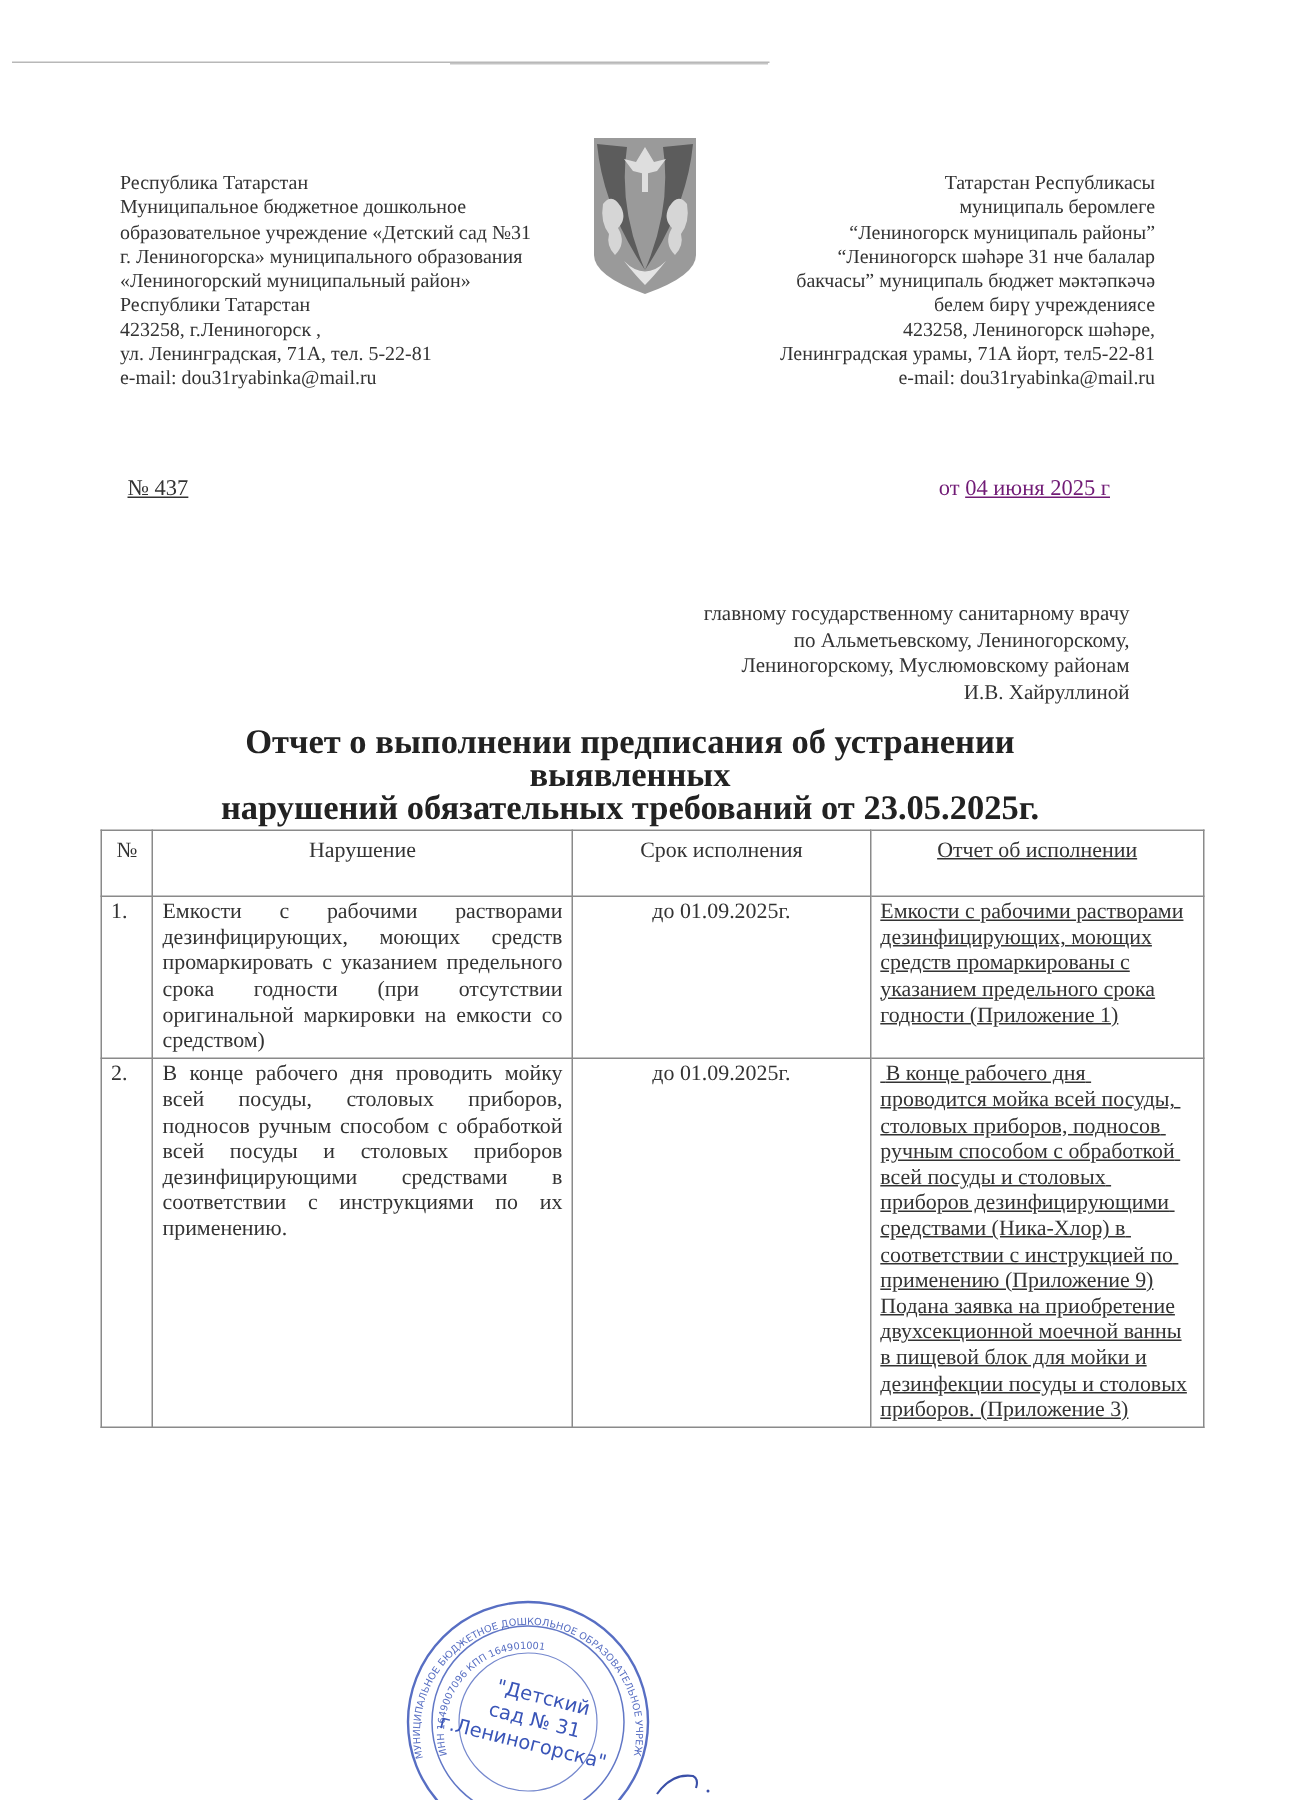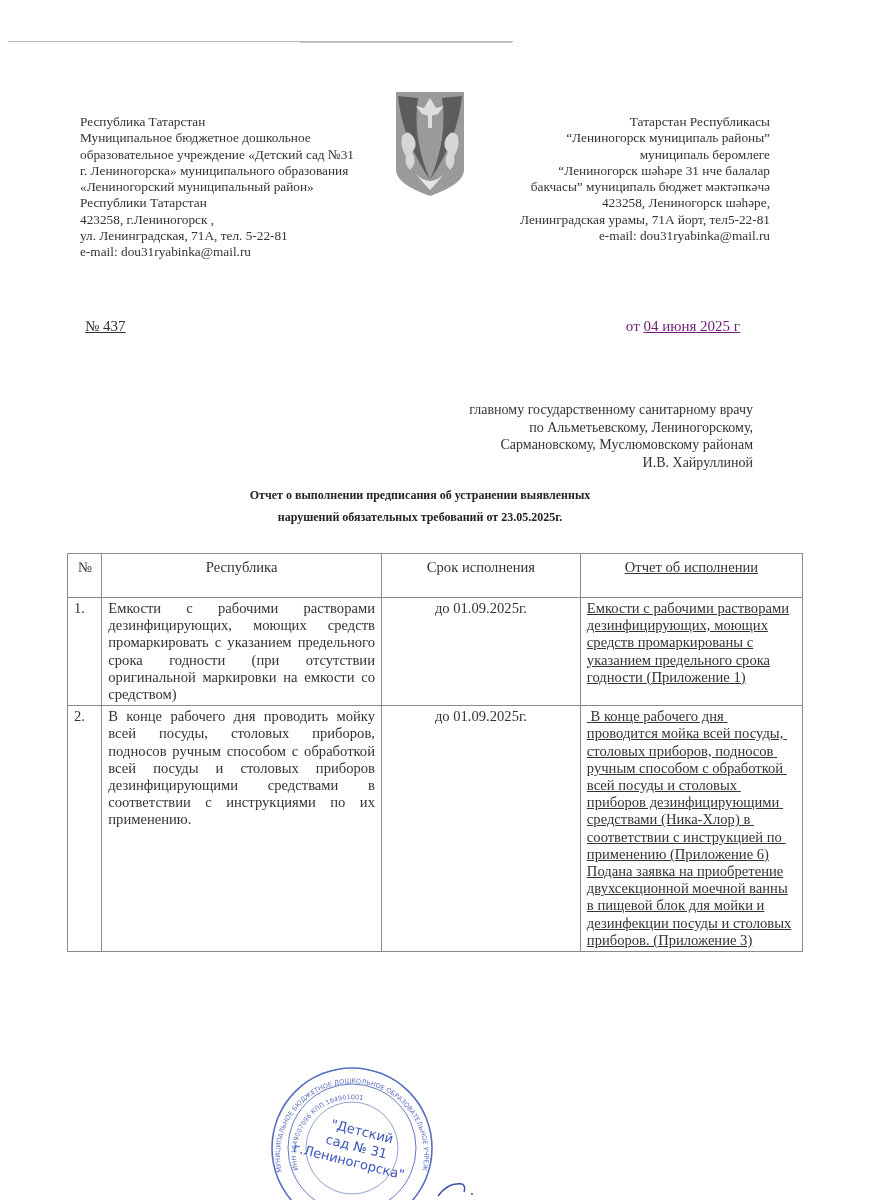--- a/index.html
+++ b/index.html
@@ -24,21 +24,21 @@
   .docnum { position: absolute; left: 85px; top: 318px; font-size: 15px; color: #333; font-family: Liberation Serif, serif; }
   .docdate { position: absolute; right: 133px; top: 318px; font-size: 15px; color: #701a75; }
   .u { text-decoration: underline; }
   .addressee {
     position: absolute; right: 120px; top: 401px; width: 360px;
     font-size: 14px; line-height: 17.5px; text-align: right; color: #333;
   }
   .addressee div { white-space: nowrap; }
   .title {
     position: absolute; left: 110px; top: 484px; width: 620px;
-    font-size: 12px; line-height: 22px; font-weight: bold; text-align: center; color: #222;
+    font-size: 23px; line-height: 22px; font-weight: bold; text-align: center; color: #222;
   }
   table.report {
     position: absolute; left: 67px; top: 553px; width: 736px;
     border-collapse: collapse; font-size: 14.6px; line-height: 17.2px; color: #333;
   }
   table.report td, table.report th {
     border: 1px solid #8a8a8a; vertical-align: top; padding: 2px 6px 2px 6px;
     font-weight: normal;
   }
   table.report th { height: 36px; padding-top: 5px; text-align: center; }
@@ -73,68 +73,69 @@
   <path d="M70 8 Q66 50 38 92 Q56 50 50 10 Z" fill="#5c5c5c"></path>
   <path d="M38 10 L44 20 L52 18 L46 26 L38 28 L30 26 L24 18 L32 20 Z" fill="#dedede"></path>
   <rect x="36" y="26" width="4" height="14" fill="#dedede"></rect>
   <path d="M10 48 Q16 40 22 50 Q26 58 20 64 Q26 74 18 82 Q12 76 14 68 Q8 60 10 48 Z" fill="#d6d6d6"></path>
   <path d="M66 48 Q60 40 54 50 Q50 58 56 64 Q50 74 58 82 Q64 76 62 68 Q68 60 66 48 Z" fill="#d6d6d6"></path>
   <path d="M24 86 Q38 100 52 86 Q44 96 38 102 Q32 96 24 86 Z" fill="#e4e4e4"></path>
 </svg>
 
 <div class="header-right">
   <div>Татарстан  Республикасы</div>
+  <div>муниципаль беромлеге</div>
   <div>“Лениногорск муниципаль районы”</div>
-  <div>муниципаль беромлеге</div>
   <div>“Лениногорск шәһәре 31 нче балалар</div>
   <div>бакчасы” муниципаль бюджет мәктәпкәчә</div>
+  <div>белем бирү учреждениясе</div>
   <div>423258, Лениногорск шәһәре,</div>
   <div>Ленинградская урамы, 71А йорт,  тел5-22-81</div>
   <div>e-mail: dou31ryabinka@mail.ru</div>
 </div>
 
 <div class="docnum u">№ 437</div>
 <div class="docdate">
   <span>от </span><span class="u">04 июня 2025 г</span>
 </div>
 
 <div class="addressee">
   <div>главному государственному  санитарному врачу</div>
   <div>по Альметьевскому, Лениногорскому,</div>
-  <div>Сармановскому, Муслюмовскому районам</div>
+  <div>Лениногорскому, Муслюмовскому районам</div>
   <div>И.В. Хайруллиной</div>
 </div>
 
 <div class="title">
   <div>Отчет о выполнении предписания об устранении выявленных</div>
   <div>нарушений обязательных требований от 23.05.2025г.</div>
 </div>
 
 <table class="report">
   <thead>
     <tr>
       <th class="c-num">№</th>
-      <th class="c-viol" style="text-align:center">Республика</th>
+      <th class="c-viol" style="text-align:center">Нарушение</th>
       <th class="c-term">Срок исполнения</th>
       <th class="c-rep" style="text-align:center">Отчет об исполнении</th>
     </tr>
   </thead>
   <tbody>
     <tr>
       <td class="c-num">1.</td>
       <td class="c-viol">Емкости с рабочими растворами дезинфицирующих, моющих средств промаркировать с указанием предельного срока годности (при отсутствии оригинальной маркировки на емкости со средством)</td>
       <td class="c-term">до 01.09.2025г.</td>
       <td class="c-rep">Емкости с рабочими растворами дезинфицирующих, моющих средств промаркированы с указанием предельного срока годности (Приложение 1)</td>
     </tr>
     <tr>
       <td class="c-num">2.</td>
       <td class="c-viol">В конце рабочего дня проводить мойку всей посуды, столовых приборов, подносов ручным способом с обработкой всей посуды и столовых приборов дезинфицирующими средствами в соответствии с инструкциями по их применению.</td>
       <td class="c-term">до 01.09.2025г.</td>
       <td class="c-rep">
-        <div style="white-space:pre-wrap"> В конце рабочего дня проводится мойка всей посуды, столовых приборов, подносов ручным способом с обработкой всей посуды и столовых приборов дезинфицирующими средствами (Ника-Хлор) в соответствии с инструкцией по применению (Приложение 6)</div>
+        <div style="white-space:pre-wrap"> В конце рабочего дня проводится мойка всей посуды, столовых приборов, подносов ручным способом с обработкой всей посуды и столовых приборов дезинфицирующими средствами (Ника-Хлор) в соответствии с инструкцией по применению (Приложение 9)</div>
         <div>Подана заявка на приобретение двухсекционной моечной ванны в пищевой блок для мойки и дезинфекции посуды и столовых приборов. (Приложение 3)</div>
       </td>
     </tr>
   </tbody>
 </table>
 
 <svg class="stamp" viewBox="0 0 168 150">
   <defs>
     <path id="arcOuter" d="M14 110 A72 72 0 1 1 154 110"></path>
     <path id="arcInner" d="M30 108 A56 56 0 1 1 138 108"></path>

